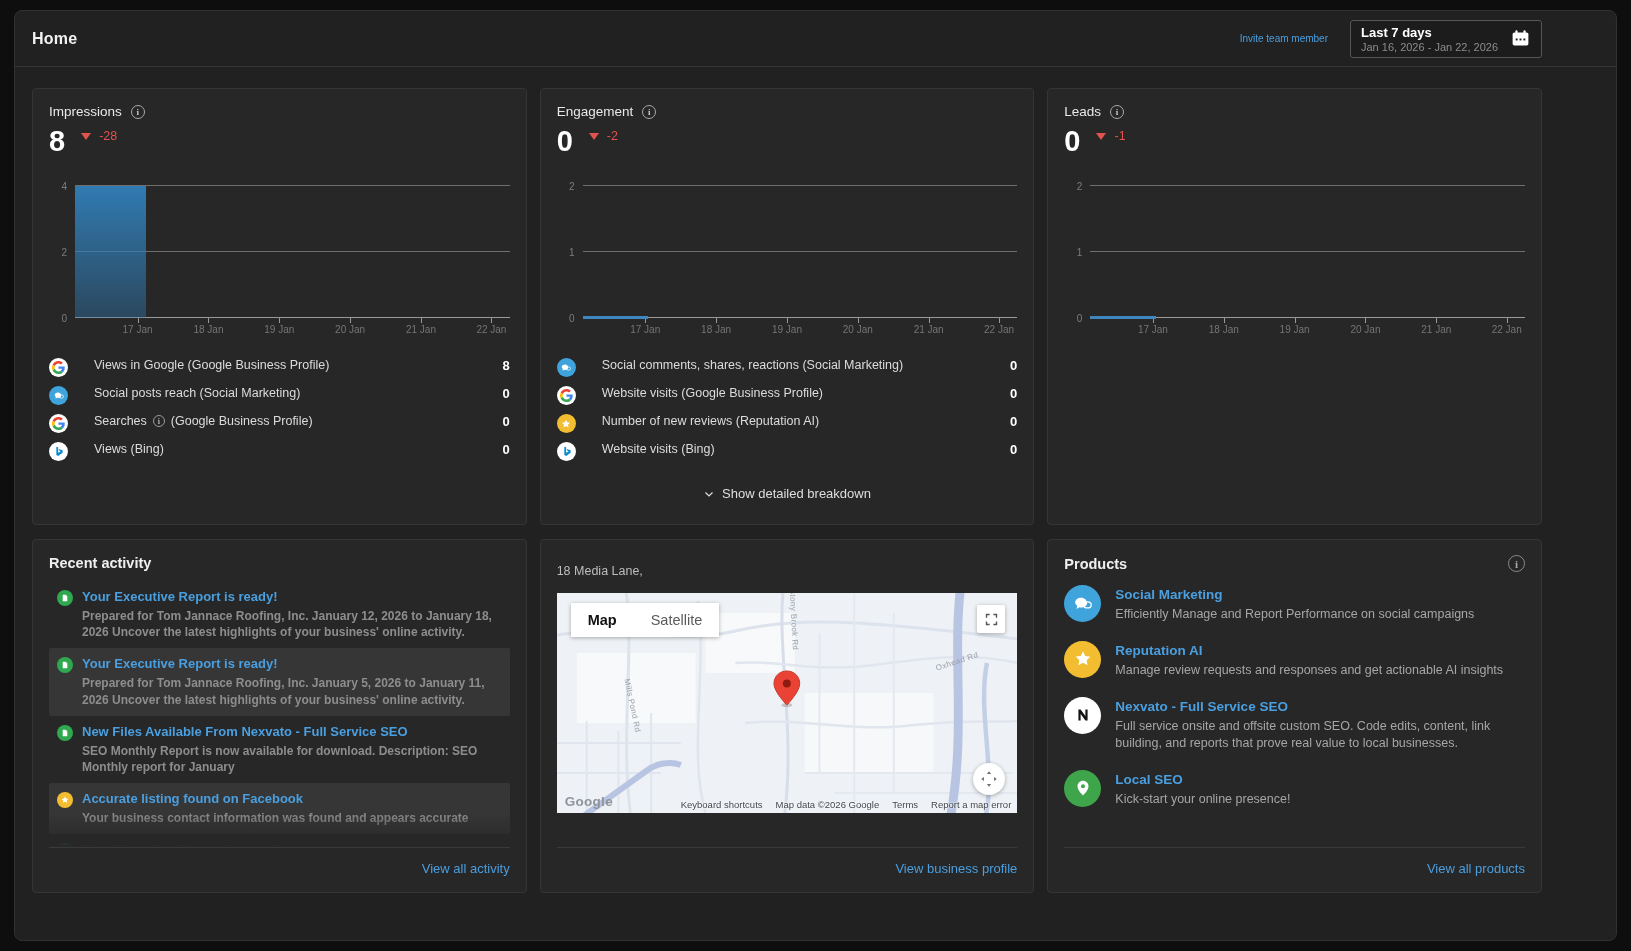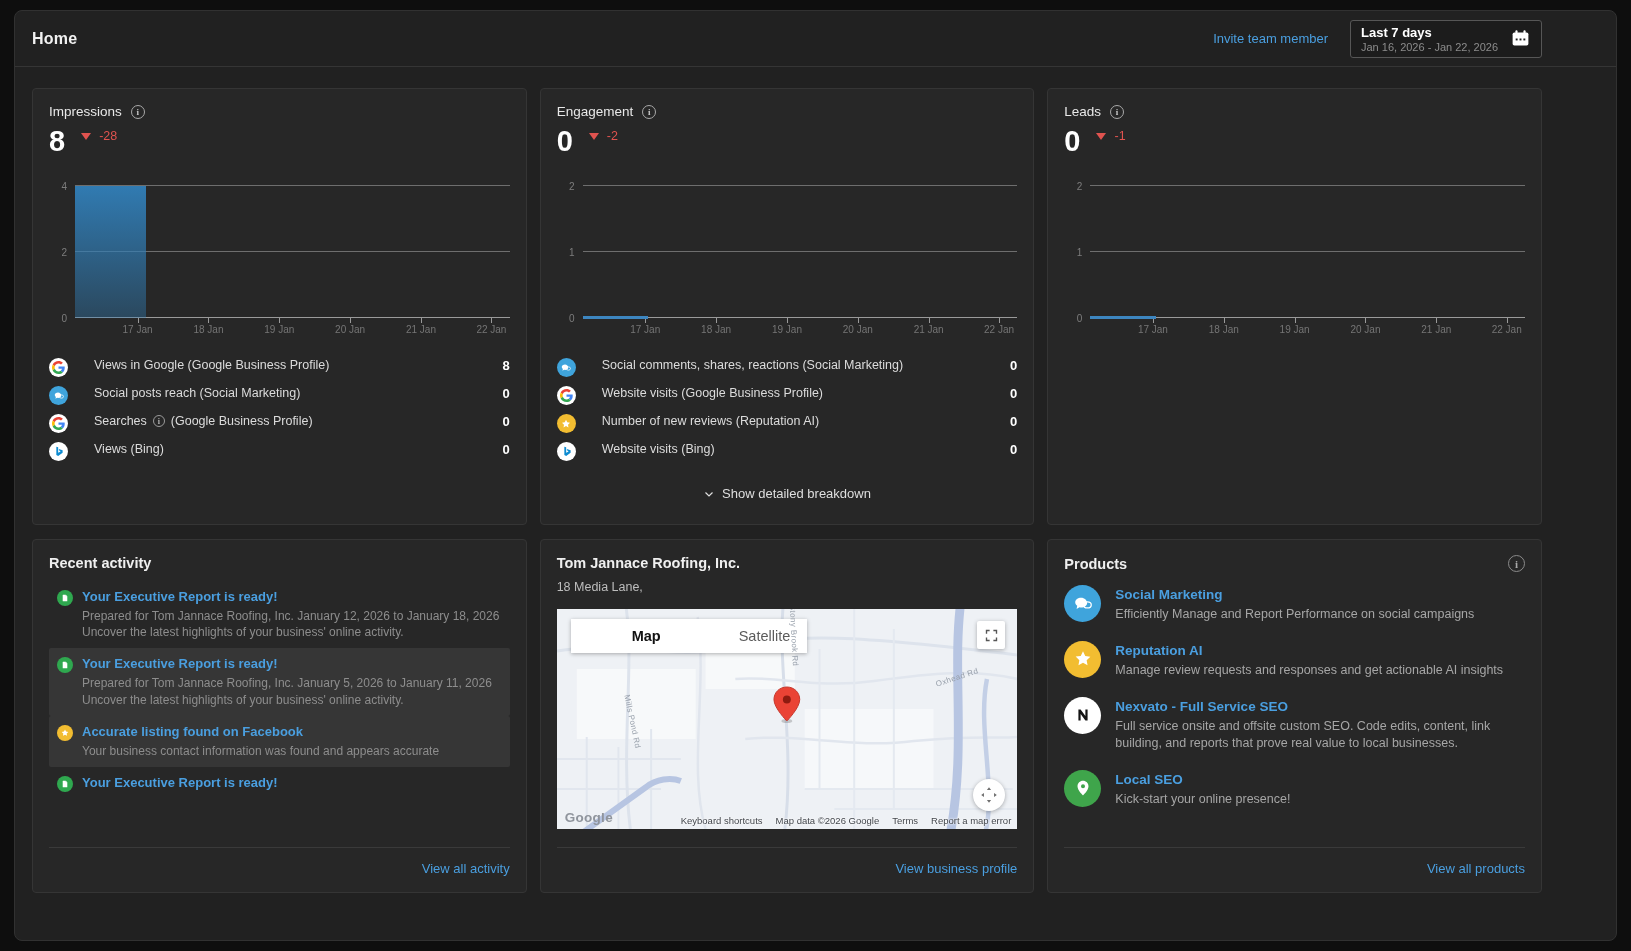--- a/index.html
+++ b/index.html
@@ -7,21 +7,21 @@
   :root { --accent:#4a9fe0; --red:#e0534f; }
 
   .page { position:relative; width:1631px; height:951px; background:#0e0e0e; overflow:hidden; }
   .panel { position:absolute; left:14px; top:10px; width:1603px; height:931px;
            background:#212121; border:1px solid #313131; border-radius:8px; overflow:hidden; }
 
   header { display:flex; align-items:center; justify-content:space-between;
            height:56px; padding:0 74px 0 17px; border-bottom:1px solid #353535; }
   h1 { font-size:16px; font-weight:700; color:#f2f2f2; letter-spacing:.2px; }
   .header-right { display:flex; align-items:center; gap:22px; }
-  .invite { color:var(--accent); font-size:13px; cursor:pointer; text-decoration:none; }
+  .invite { color:var(--accent); font-size:10px; cursor:pointer; text-decoration:none; }
   .date-picker { display:flex; align-items:center; gap:12px; background:#1c1c1c;
                  border:1px solid #565656; border-radius:3px; padding:4px 10px; min-width:186px; cursor:pointer; }
   .dp-label { font-size:13px; font-weight:700; color:#fff; }
   .dp-range { font-size:11px; color:#8c8c8c; margin-top:1px; }
   .cal { margin-left:auto; display:flex; }
   .cal svg { width:21px; height:21px; }
 
   .grid { display:grid; grid-template-columns:repeat(3,1fr); grid-template-rows:437px 354px;
           gap:14px 13px; padding:21px 74px 0 17px; }
   .card { background:#272727; border:1px solid #353535; border-radius:4px; padding:15px 16px;
@@ -74,30 +74,30 @@
   .card-title { font-size:14.5px; font-weight:700; color:#efefef; }
   .card-footer { margin-top:auto; border-top:1px solid #3a3a3a; padding-top:11px; text-align:right; }
   .footer-link { color:var(--accent); font-size:13px; cursor:pointer; text-decoration:none; }
 
   .activity-list { margin-top:10px; position:relative; flex:1; overflow:hidden; }
   .activity-item { position:relative; padding:6px 8px 8px 33px; border-radius:2px; }
   .activity-item.hl { background:#363636; }
   .ai-icon { position:absolute; left:8px; top:8px; }
   .activity-list .ib { width:16px; height:16px; } .activity-list .ib svg { width:10px; height:10px; }
   .ai-title { font-size:13px; font-weight:700; color:var(--accent); cursor:pointer; }
-  .ai-desc { margin-top:3px; font-size:12px; color:#8d8d8d; line-height:1.35; }
+  .ai-desc { margin-top:3px; font-size:12px; color:#8d8d8d; line-height:1.35;font-weight:bold; }
   .fade { position:absolute; left:0; right:0; bottom:0; height:34px;
           background:linear-gradient(180deg, rgba(39,39,39,0), #272727); pointer-events:none; }
 
   .addr { margin-top:7px; font-size:12.5px; color:#bdbdbd; line-height:1.45; }
   .map { position:relative; margin-top:13px; height:220px; background:#eef1f5; overflow:hidden; }
   .map-canvas { position:absolute; inset:0; width:100%; height:100%; cursor:grab; }
   .map-toggle { position:absolute; top:10px; left:14px; display:flex; background:#fff;
                 box-shadow:0 1px 4px rgba(0,0,0,.3); }
-  .mt-btn { padding:9px 17px; font-size:14.5px; color:#5b5b5b; cursor:pointer;margin-left:44px; }
+  .mt-btn { padding:9px 17px; font-size:14.5px; color:#5b5b5b; cursor:pointer; }
   .mt-btn.active { color:#111; font-weight:700; }
   .fs-btn { position:absolute; top:12px; right:12px; width:28px; height:28px; background:#fff;
             border-radius:2px; box-shadow:0 1px 4px rgba(0,0,0,.3); display:flex; align-items:center;
             justify-content:center; cursor:pointer; }
   .pan-btn { position:absolute; right:12px; bottom:18px; width:32px; height:32px; border-radius:50%;
              background:#fff; box-shadow:0 1px 4px rgba(0,0,0,.3); display:flex; align-items:center;
              justify-content:center; cursor:pointer; }
   .gmap-logo { position:absolute; left:8px; bottom:4px; font-size:13.5px; font-weight:600;
                color:#8f949c; letter-spacing:.3px; }
   .map-attr { position:absolute; right:6px; bottom:3px; display:flex; gap:13px; font-size:9.5px; color:#42464c; }
@@ -388,40 +388,45 @@
                     <path d="M7.5 4h6l4 4v11a1 1 0 0 1-1 1h-9a1 1 0 0 1-1-1V5a1 1 0 0 1 1-1z" fill="#fff"></path>
                     <path d="M13.5 4v4h4z" fill="#bfe3c9"></path>
                   </svg>
                 </span></span><a class="ai-title">Your Executive Report is ready!</a><p class="ai-desc">Prepared for Tom Jannace Roofing, Inc. January 12, 2026 to January 18, 2026 Uncover the latest highlights of your business' online activity.</p></article>
             <article class="activity-item hl"><span class="ai-icon"><span class="ib ic-green">
                   <svg viewBox="0 0 24 24">
                     <path d="M7.5 4h6l4 4v11a1 1 0 0 1-1 1h-9a1 1 0 0 1-1-1V5a1 1 0 0 1 1-1z" fill="#fff"></path>
                     <path d="M13.5 4v4h4z" fill="#bfe3c9"></path>
                   </svg>
                 </span></span><a class="ai-title">Your Executive Report is ready!</a><p class="ai-desc">Prepared for Tom Jannace Roofing, Inc. January 5, 2026 to January 11, 2026 Uncover the latest highlights of your business' online activity.</p></article>
+            <article class="activity-item"><span class="ai-icon"><span class="ib ic-green">
+                  <svg viewBox="0 0 24 24">
+                    <path d="M7.5 4h6l4 4v11a1 1 0 0 1-1 1h-9a1 1 0 0 1-1-1V5a1 1 0 0 1 1-1z" fill="#fff"></path>
+                    <path d="M13.5 4v4h4z" fill="#bfe3c9"></path>
+                  </svg>
+                </span></span><a class="ai-title">New Files Available From Nexvato - Full Service SEO</a><p class="ai-desc">SEO Monthly Report is now available for download. Description: SEO Monthly report for January</p></article>
             <article class="activity-item hl"><span class="ai-icon"><span class="ib ic-yellow">
                   <svg viewBox="0 0 24 24">
                     <path d="M12 3.6l2.47 5.01 5.53.8-4 3.9.94 5.5L12 16.2l-4.94 2.6.94-5.5-4-3.9 5.53-.8z" fill="#fff"></path>
                   </svg>
                 </span></span><a class="ai-title">Accurate listing found on Facebook</a><p class="ai-desc">Your business contact information was found and appears accurate</p></article>
             <article class="activity-item"><span class="ai-icon"><span class="ib ic-green">
                   <svg viewBox="0 0 24 24">
                     <path d="M7.5 4h6l4 4v11a1 1 0 0 1-1 1h-9a1 1 0 0 1-1-1V5a1 1 0 0 1 1-1z" fill="#fff"></path>
                     <path d="M13.5 4v4h4z" fill="#bfe3c9"></path>
                   </svg>
                 </span></span><a class="ai-title">Your Executive Report is ready!</a></article>
             <div class="fade"></div>
         </div>
         <div class="card-footer">
           <a class="footer-link">View all activity</a>
         </div>
       </section>
 
       <section class="card">
-        <div class="card-title">Tom Jannace Roofing, Inc.</div>
         <div class="addr">
           <div>18 Media Lane,</div>
         </div>
         <div class="map">
           <svg class="map-canvas" viewBox="0 0 465 220" preserveAspectRatio="none">
             <rect x="0" y="0" width="465" height="220" fill="#eef1f5"></rect>
             <rect x="20" y="60" width="120" height="70" fill="#f7f9fa"></rect>
             <rect x="250" y="100" width="130" height="80" fill="#f6f8fa"></rect>
             <rect x="150" y="20" width="90" height="60" fill="#f7f9fa"></rect>
             <path d="M0,42 C60,32 120,52 180,38 S300,26 465,46" stroke="#dde3ec" stroke-width="3" fill="none"></path>

